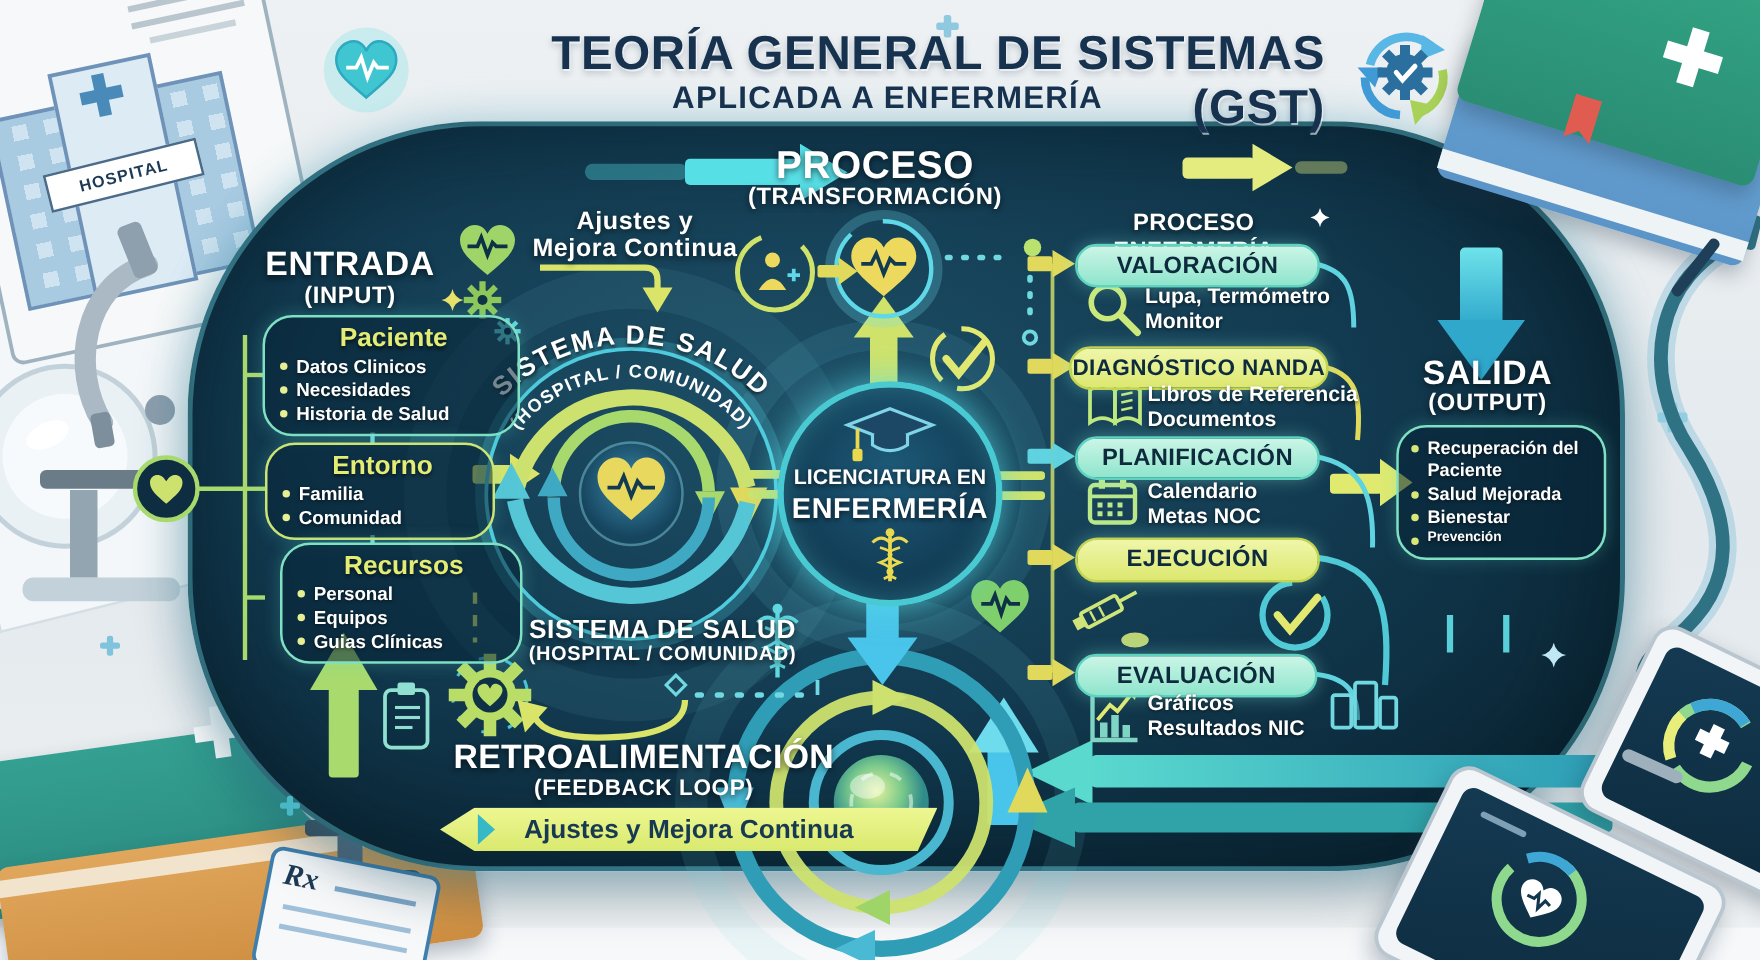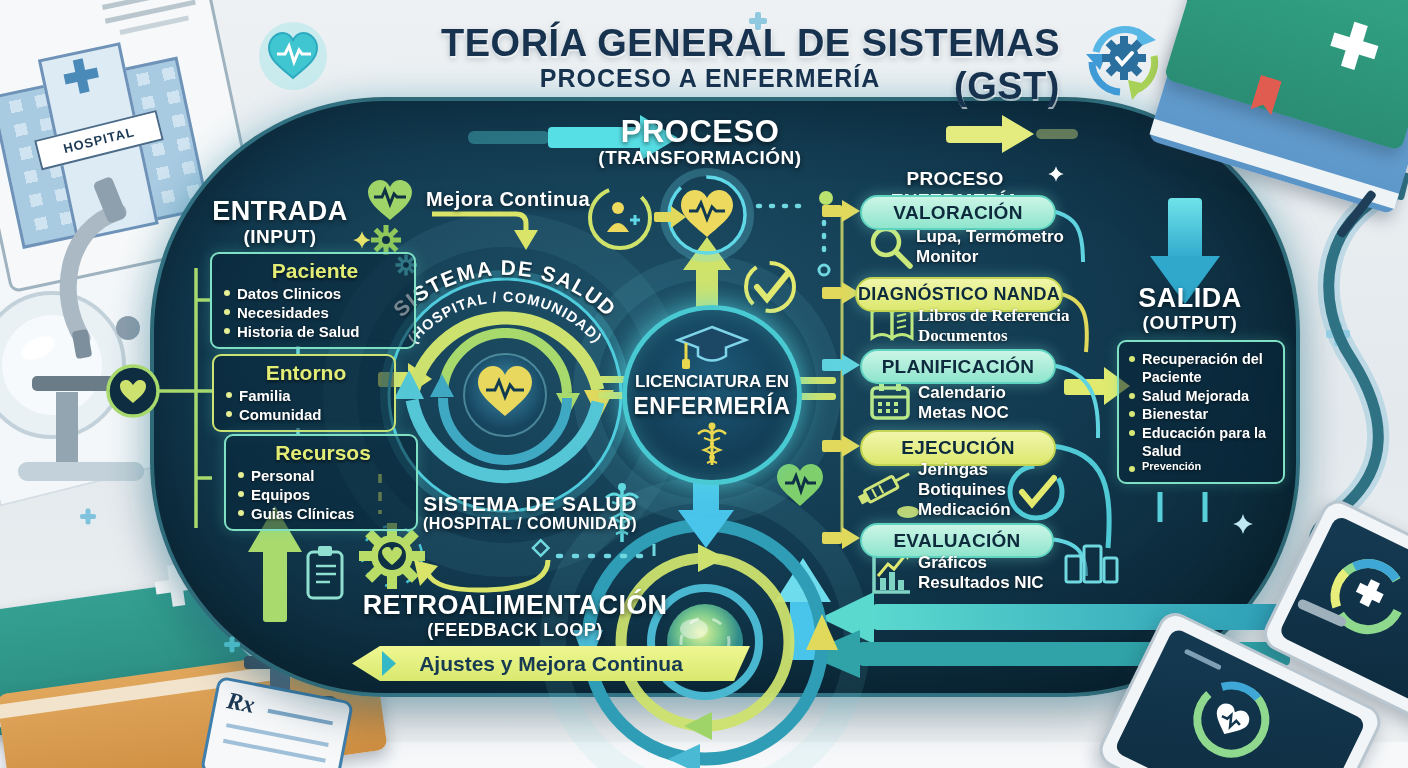--- a/index.html
+++ b/index.html
@@ -8,21 +8,21 @@
          font-family:"Liberation Sans",sans-serif;}
   .abs{position:absolute;}
   .hdr{color:#fff;font-weight:bold;text-align:center;letter-spacing:.5px;
        text-shadow:0 2px 5px rgba(0,0,0,.6);}
   .title1{color:#16324e;font-weight:bold;font-size:38px;text-align:center;letter-spacing:.5px;
           text-shadow:1px 2px 0 rgba(255,255,255,.6),0 3px 6px rgba(20,50,80,.25);}
   .title2{color:#16324e;font-weight:bold;font-size:25px;text-align:center;letter-spacing:1px;}
   .blob{background:radial-gradient(ellipse at 42% 38%,#1d4f66 0%,#123a50 48%,#0b2736 85%);
         border:4px solid rgba(110,220,230,.35);border-radius:235px;
         box-shadow:0 0 35px rgba(70,190,215,.3),0 18px 40px rgba(15,40,60,.35),inset 0 0 90px rgba(4,18,28,.55);}
-  .ebox{border-radius:9px;background:rgba(8,36,54,.55);padding:5px 8px 6px 12px;box-shadow:0 0 14px rgba(90,220,200,.25);}
+  .ebox{border-radius:24px;background:rgba(8,36,54,.55);padding:5px 8px 6px 12px;box-shadow:0 0 14px rgba(90,220,200,.25);}
   .ebox-title{color:#e3ec75;font-size:21px;font-weight:bold;text-align:center;margin-bottom:1px;
               text-shadow:0 2px 3px rgba(0,0,0,.6);}
   .erow{display:flex;gap:7px;color:#fff;font-weight:bold;font-size:15px;line-height:1.27;
         text-shadow:0 1px 3px rgba(0,0,0,.6);}
   .erow .dot{width:6px;height:6px;border-radius:50%;background:#e6ef93;margin-top:6px;flex:none;}
   .pill{border-radius:18px;display:flex;align-items:center;justify-content:center;
         font-weight:bold;font-size:19px;color:#0d2b3d;letter-spacing:.3px;
         box-shadow:0 0 14px rgba(140,240,220,.35);}
   .pill.teal{background:linear-gradient(180deg,#cbf5e6,#8fe5cd);border:2px solid #5ed4c0;}
   .pill.yellow{background:linear-gradient(180deg,#f0f6aa,#dce86f);border:2px solid #c2d452;}
@@ -444,21 +444,21 @@
     </defs>
     <text font-family="Liberation Sans,sans-serif" font-size="21" font-weight="bold" fill="#ffffff" letter-spacing="1.5" style="text-shadow:0 2px 3px rgba(0,0,0,.6);">
       <textPath href="#arc1" startOffset="50%" text-anchor="middle">SISTEMA DE SALUD</textPath>
     </text>
     <text font-family="Liberation Sans,sans-serif" font-size="14.5" font-weight="bold" fill="#ffffff" letter-spacing="1">
       <textPath href="#arc2" startOffset="50%" text-anchor="middle">(HOSPITAL / COMUNIDAD)</textPath>
     </text>
   </svg>
 
   <div class="abs title1" style="left:360px;top:22px;width:700px;text-align:right;">TEORÍA GENERAL DE SISTEMAS (GST)</div>
-  <div class="abs title2" style="left:360px;top:64px;width:700px;">PROCESO A ENFERMERÍA</div>
+  <div class="abs title2" style="left:360px;top:64px;width:700px;">APLICADA A ENFERMERÍA</div>
   <svg class="abs" style="left:255px;top:18px;" width="76" height="76" viewBox="0 0 76 76">
     <circle cx="38" cy="38" r="34" fill="rgba(120,225,230,.30)"></circle>
     <path d="M38,60 C24,48 14,41 14,30 C14,21 21,15 28,15 C33,15 37,19 38,23 C39,19 43,15 48,15 C55,15 62,21 62,30 C62,41 52,48 38,60 Z" fill="#3fc6d0" stroke="#2da9c0" stroke-width="2"></path>
     <polyline points="22,36 30,36 34,28 39,44 44,32 47,36 56,36" stroke="#ffffff" stroke-width="3" fill="none"></polyline>
   </svg>
   <svg class="abs" style="left:1076px;top:10px;" width="96" height="96" viewBox="0 0 96 96">
     <path d="M20,42 A 30 30 0 0 1 70 28" stroke="#59b7e6" stroke-width="7" fill="none"></path>
       <polygon points="62,18 80,30 60,38" fill="#59b7e6"></polygon>
     <path d="M78,46 A 30 30 0 0 1 60 80" stroke="#a8d158" stroke-width="7" fill="none"></path>
       <polygon points="70,74 56,90 52,70" fill="#a8d158"></polygon>
@@ -516,20 +516,21 @@
         <span>Equipos</span>
       </div>
     <div class="erow">
         <span class="dot"></span>
         <span>Guias Clínicas</span>
       </div>
   </div>
 
   <div class="abs hdr" style="left:580px;top:114px;width:240px;font-size:31px;">PROCESO</div>
   <div class="abs hdr" style="left:550px;top:147px;width:300px;font-size:19px;">(TRANSFORMACIÓN)</div>
+  <div class="abs hdr" style="left:408px;top:166px;width:200px;font-size:20px;">Ajustes y</div>
   <div class="abs hdr" style="left:408px;top:188px;width:200px;font-size:20px;">Mejora Continua</div>
 
   <div class="abs badge" style="left:622px;top:305px;width:170px;height:170px;">
     <svg width="76" height="48" viewBox="0 0 76 48">
       <polygon points="38,4 72,17 38,30 4,17" fill="#1c4866" stroke="#7fd4e8" stroke-width="2.5"></polygon>
       <path d="M24,24 v9 q14,9 28,0 v-9" fill="#1c4866" stroke="#7fd4e8" stroke-width="2.5"></path>
       <line x1="12" y1="20" x2="12" y2="36" stroke="#ead94f" stroke-width="3"></line>
       <rect x="8" y="36" width="8" height="10" rx="2" fill="#ead94f"></rect>
     </svg>
     <div class="l1">LICENCIATURA EN</div>
@@ -549,41 +550,36 @@
       <span>VALORACIÓN</span>
     </div>
   <div class="abs desc" style="left:916px;top:227px;width:160px;">
     <div>Lupa, Termómetro</div>
     <div>Monitor</div>
   </div>
 
   <div class="abs pill yellow" style="left:855px;top:277px;width:204px;height:31px;font-size:18px;">
       <span>DIAGNÓSTICO NANDA</span>
     </div>
-  <div class="abs desc" style="left:918px;top:306px;width:170px;font-family:Liberation Serif, serif;">
+  <div class="abs desc" style="left:918px;top:306px;width:170px;">
     <div>Libros de Referencia</div>
     <div>Documentos</div>
   </div>
 
   <div class="abs pill teal" style="left:860px;top:349px;width:192px;height:31px;">
       <span>PLANIFICACIÓN</span>
     </div>
   <div class="abs desc" style="left:918px;top:383px;width:150px;">
     <div>Calendario</div>
     <div>Metas NOC</div>
   </div>
 
   <div class="abs pill yellow" style="left:860px;top:430px;width:192px;height:32px;">
       <span>EJECUCIÓN</span>
     </div>
-  <div class="abs desc" style="left:918px;top:460px;width:150px;">
-    <div>Jeringas</div>
-    <div>Botiquines</div>
-    <div>Medicación</div>
-  </div>
 
   <div class="abs pill teal" style="left:860px;top:523px;width:190px;height:31px;">
       <span>EVALUACIÓN</span>
     </div>
   <div class="abs desc" style="left:918px;top:553px;width:160px;">
     <div>Gráficos</div>
     <div>Resultados NIC</div>
   </div>
 
   <div class="abs hdr" style="left:1105px;top:283px;width:170px;font-size:27px;">SALIDA</div>
@@ -593,24 +589,20 @@
         <span class="dot" style="background:#d8e878;"></span>
         <span>Recuperación del Paciente</span>
       </div>
     <div class="erow" style="font-size:14.5px;">
         <span class="dot" style="background:#d8e878;"></span>
         <span>Salud Mejorada</span>
       </div>
     <div class="erow" style="font-size:14.5px;">
         <span class="dot" style="background:#d8e878;"></span>
         <span>Bienestar</span>
-      </div>
-    <div class="erow" style="font-size:14.5px;">
-        <span class="dot" style="background:#d8e878;"></span>
-        <span>Educación para la Salud</span>
       </div>
     <div class="erow" style="font-size:11px;">
         <span class="dot" style="background:#d8e878;"></span>
         <span>Prevención</span>
       </div>
   </div>
 
   <div class="abs hdr" style="left:410px;top:492px;width:240px;font-size:21px;">SISTEMA DE SALUD</div>
   <div class="abs hdr" style="left:410px;top:515px;width:240px;font-size:16px;">(HOSPITAL / COMUNIDAD)</div>
   <div class="abs hdr" style="left:345px;top:590px;width:340px;font-size:27px;letter-spacing:.3px;">RETROALIMENTACIÓN</div>

